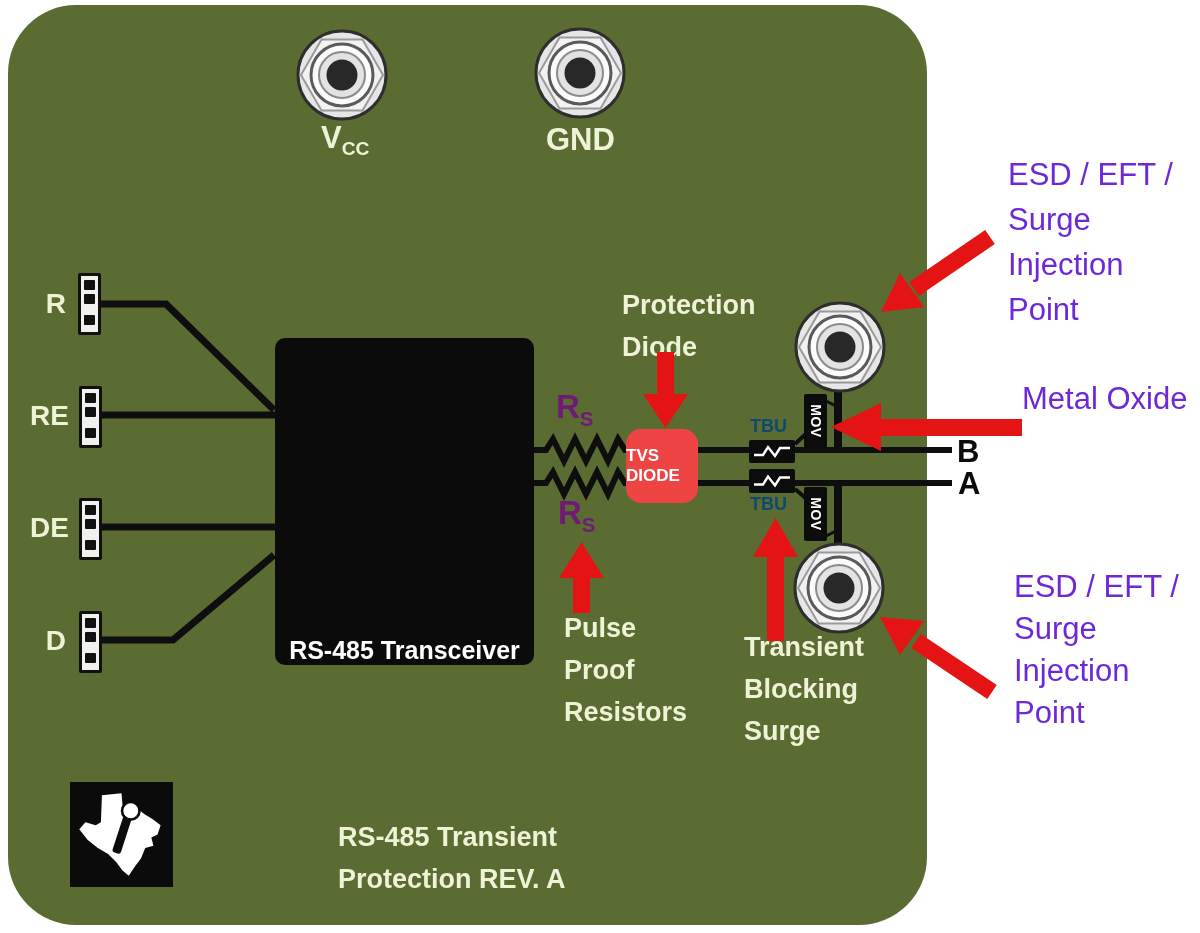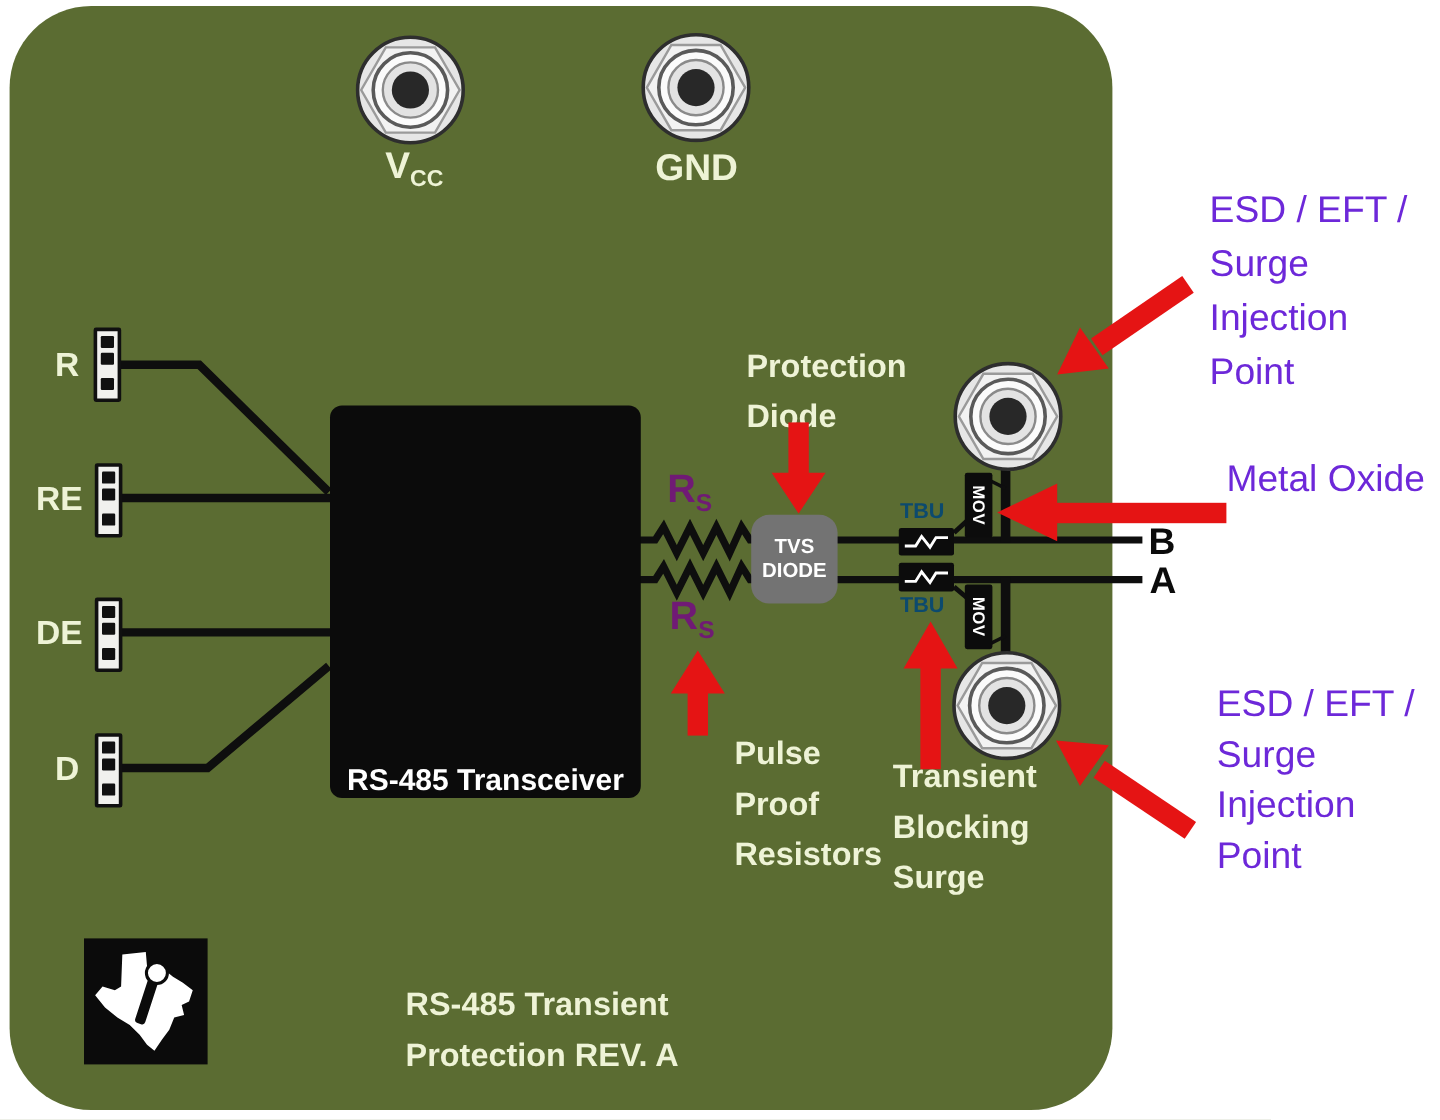--- a/index.html
+++ b/index.html
@@ -24,22 +24,22 @@
   
   .transceiver {
     left:275px; top:338px; width:259px; height:327px; background:#0b0b0b;
     border-radius:10px; display:flex; align-items:flex-end; justify-content:center;
     z-index:3;
   }
   .transceiver span { color:#ffffff; font-weight:bold; font-size:25px; letter-spacing:0px; }
 
   
   .tvs {
-    left:626px; top:429px; width:72px; height:74px; background:#737373;
-    border-radius:15px; display:flex; flex-direction:column; align-items:center;
+    left:626px; top:429px; width:72px; height:74px; background:#ef4444;
+    border-radius:15px; display:flex; flex-direction:column; align-items:flex-start;
     justify-content:center; z-index:5;
   }
   .tvs span { color:#ffffff; font-weight:bold; font-size:17px; line-height:20px; }
 
   
   .jumper {
     width:23px; height:62px; background:#f1f1ee; border:3px solid #101010;
     border-radius:2px; display:flex; flex-direction:column; align-items:center;
     padding-top:4px; gap:4px; z-index:3;
   }
@@ -209,21 +209,21 @@
     <span>MOV</span>
   </div>
 
   <div class="sig-label" style="left:957px; top:434px;">B</div>
   <div class="sig-label" style="left:958px; top:466px;">A</div>
 
   <div class="silk" style="left:622px; top:284px;">
     <div>Protection</div>
     <div>Diode</div>
   </div>
-  <div class="silk" style="left:564px; top:607px;margin-left:48px;">
+  <div class="silk" style="left:564px; top:607px;">
     <div>Pulse</div>
     <div>Proof</div>
     <div>Resistors</div>
   </div>
   <div class="silk" style="left:744px; top:626px;">
     <div>Transient</div>
     <div>Blocking</div>
     <div>Surge</div>
   </div>
   <div class="silk" style="left:338px; top:816px;">

